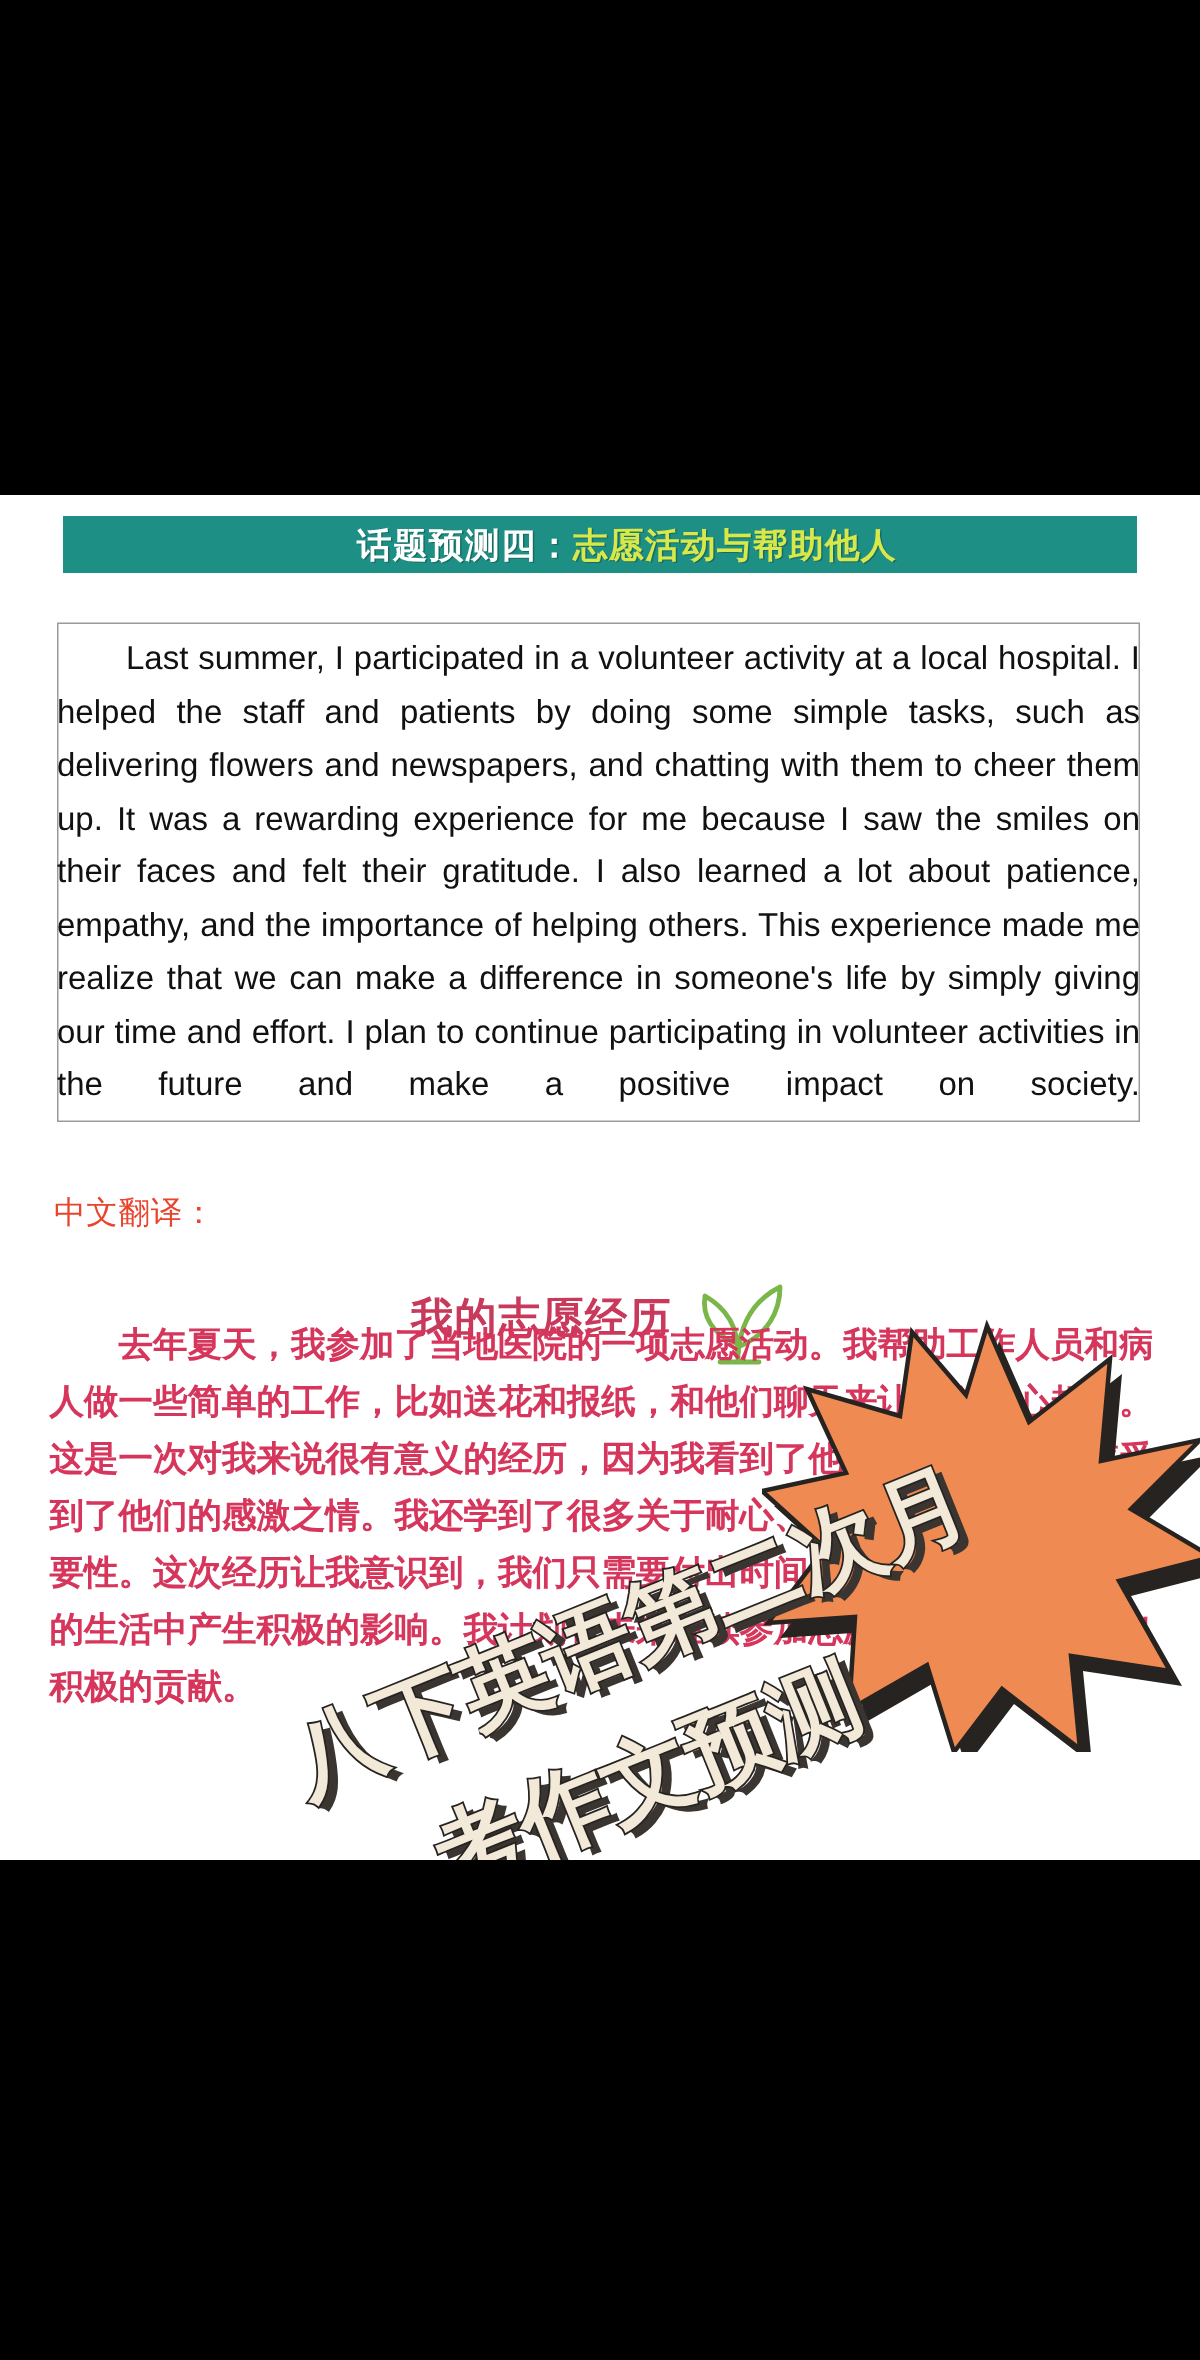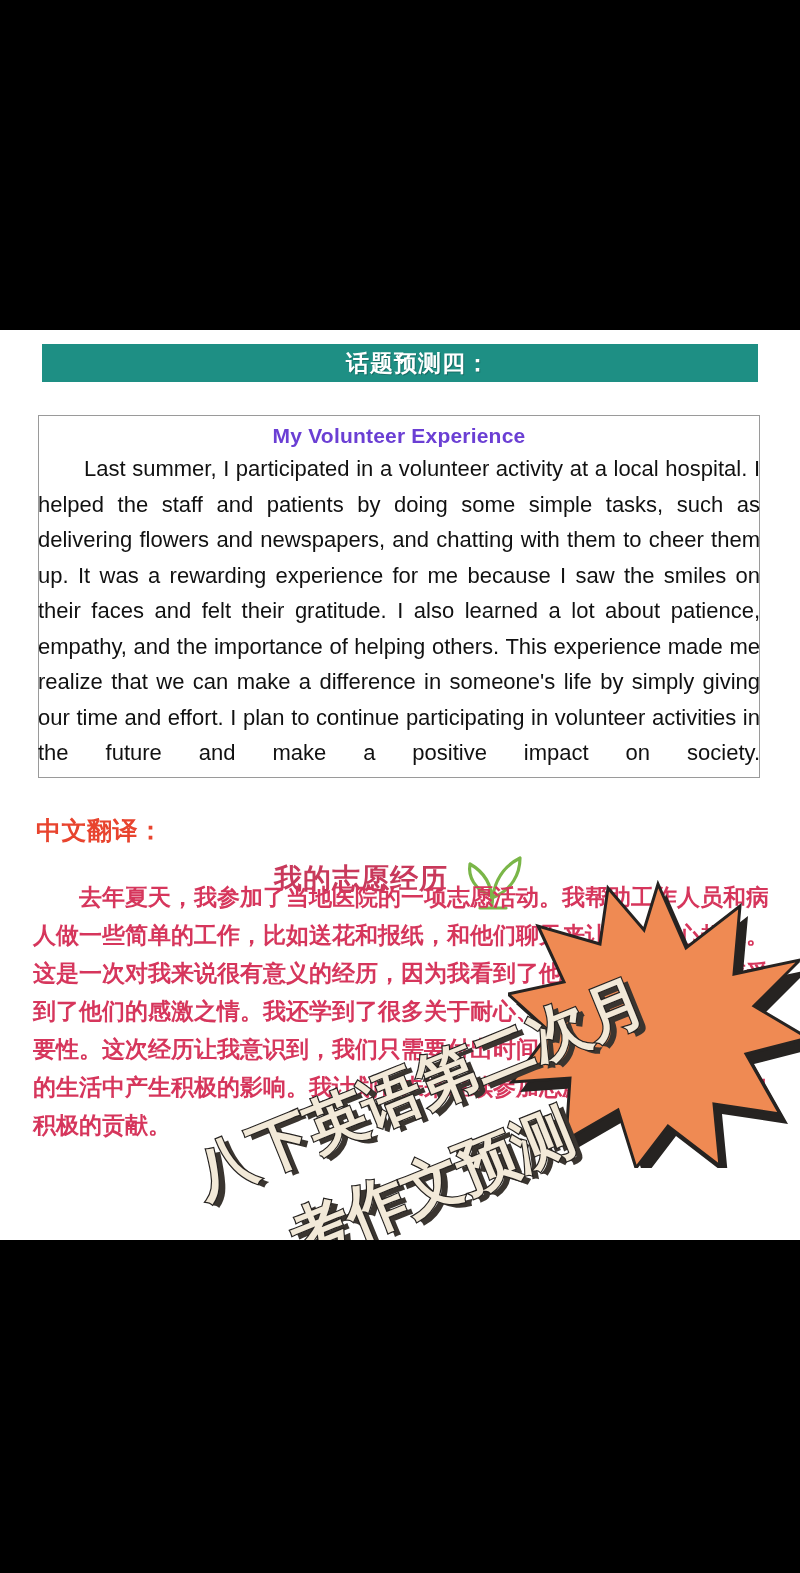--- a/index.html
+++ b/index.html
@@ -107,25 +107,25 @@
     text-indent: 46px;
     margin: 0 -2px;
     padding: 0 1px;
     word-spacing: 0px;
     hyphens: none;
   }
 
   
   .cn-label {
     position: absolute;
-    left: 36px; top: 484px;
+    left: 36px; top: 464px;
     color: #e8442e;
     font-family: "DejaVu Sans", sans-serif;
-    font-weight: bold;
-    font-size: 25px;
+    font-weight: normal;
+    font-size: 21px;
     letter-spacing: 0.5px;
   }
 
   
   .cn-subtitle-row {
     position: absolute;
     left: 0; top: 510px;
     width: 800px;
     display: flex;
     align-items: center;
@@ -179,25 +179,25 @@
 </style>
 </head>
 <body>
 
 <div class="letterbox-top"></div>
 
 <div class="page">
 
   <div class="title-banner">
     <span class="t-white">话题预测四：</span>
+      <span class="t-yellow">志愿活动与帮助他人</span>
   </div>
 
 
   <div class="essay-box">
-    <div class="essay-title">My Volunteer Experience</div>
     <div class="essay-body">Last summer, I participated in a volunteer activity at a local hospital. I helped the staff and patients by doing some simple tasks, such as delivering flowers and newspapers, and chatting with them to cheer them up. It was a rewarding experience for me because I saw the smiles on their faces and felt their gratitude. I also learned a lot about patience, empathy, and the importance of helping others. This experience made me realize that we can make a difference in someone's life by simply giving our time and effort. I plan to continue participating in volunteer activities in the future and make a positive impact on society.</div>
   </div>
 
   <div class="cn-label">中文翻译：</div>
 
   <div class="cn-subtitle-row">
     <span class="cn-subtitle">我的志愿经历</span>
     <span class="sprout-icon">
       <svg viewBox="0 0 68 74" width="68" height="74" xmlns="http://www.w3.org/2000/svg">
         <g fill="none" stroke="#7ab648" stroke-width="3.2" stroke-linecap="round" stroke-linejoin="round">

